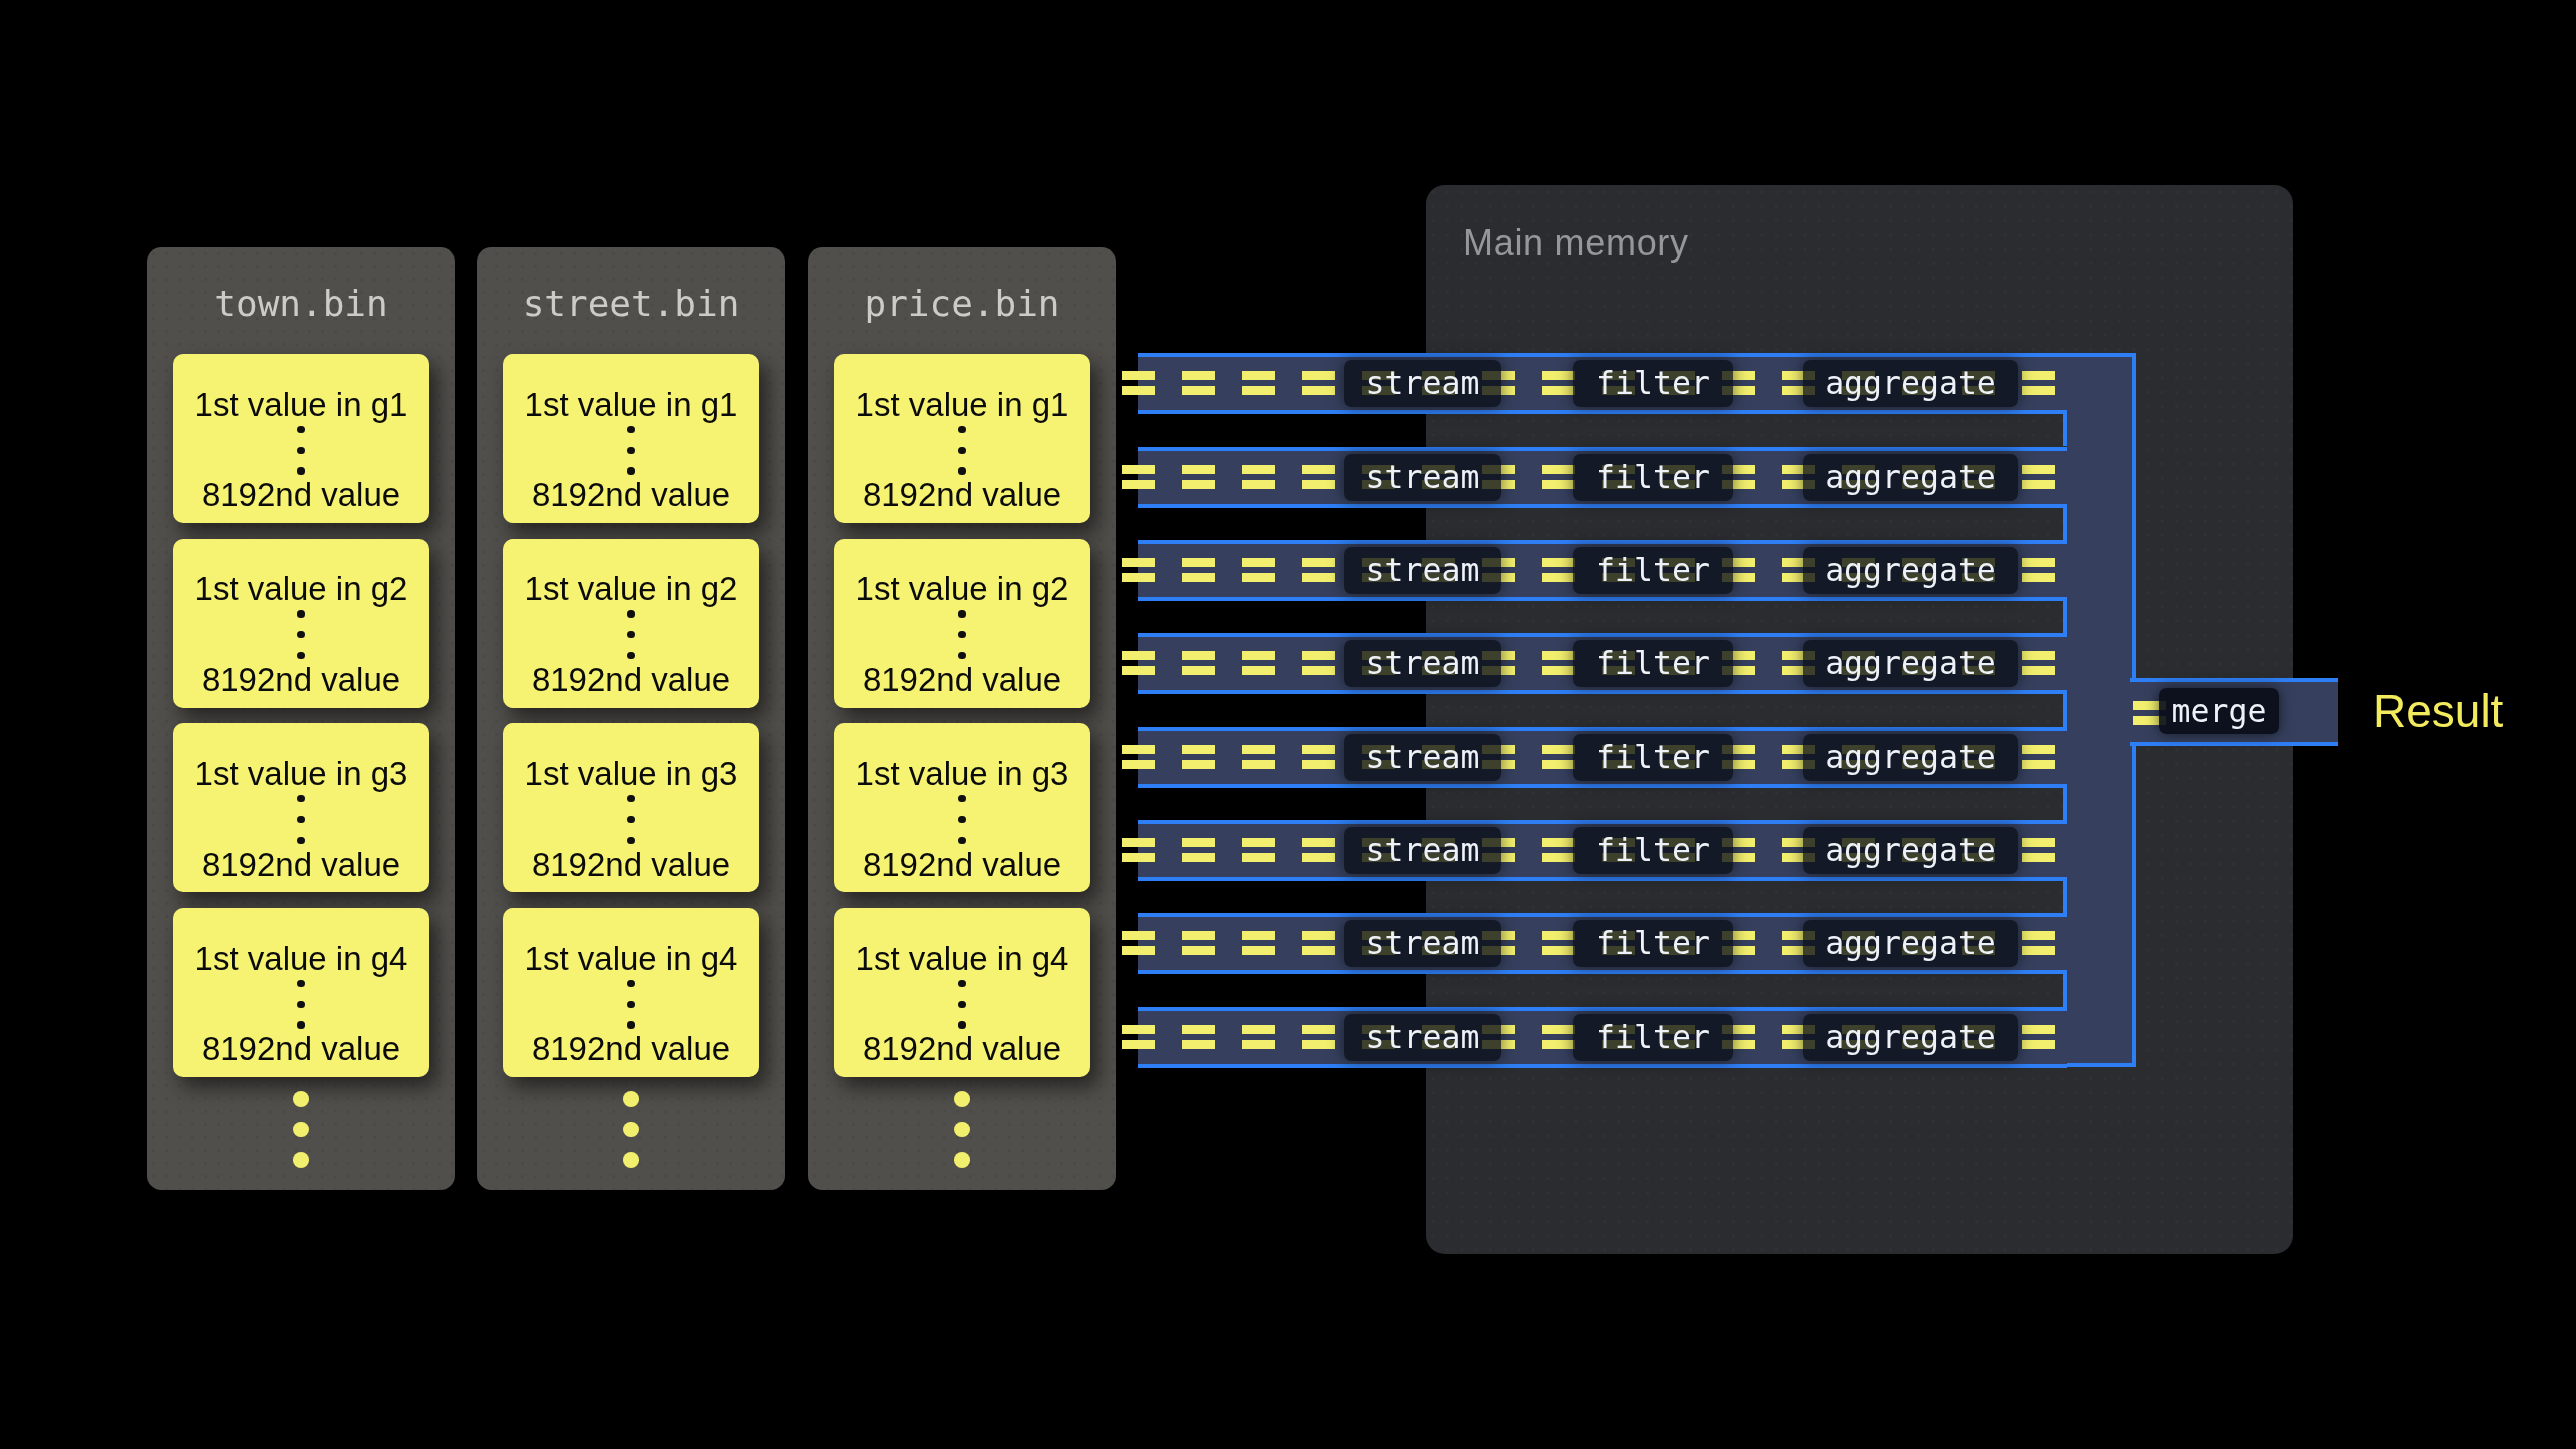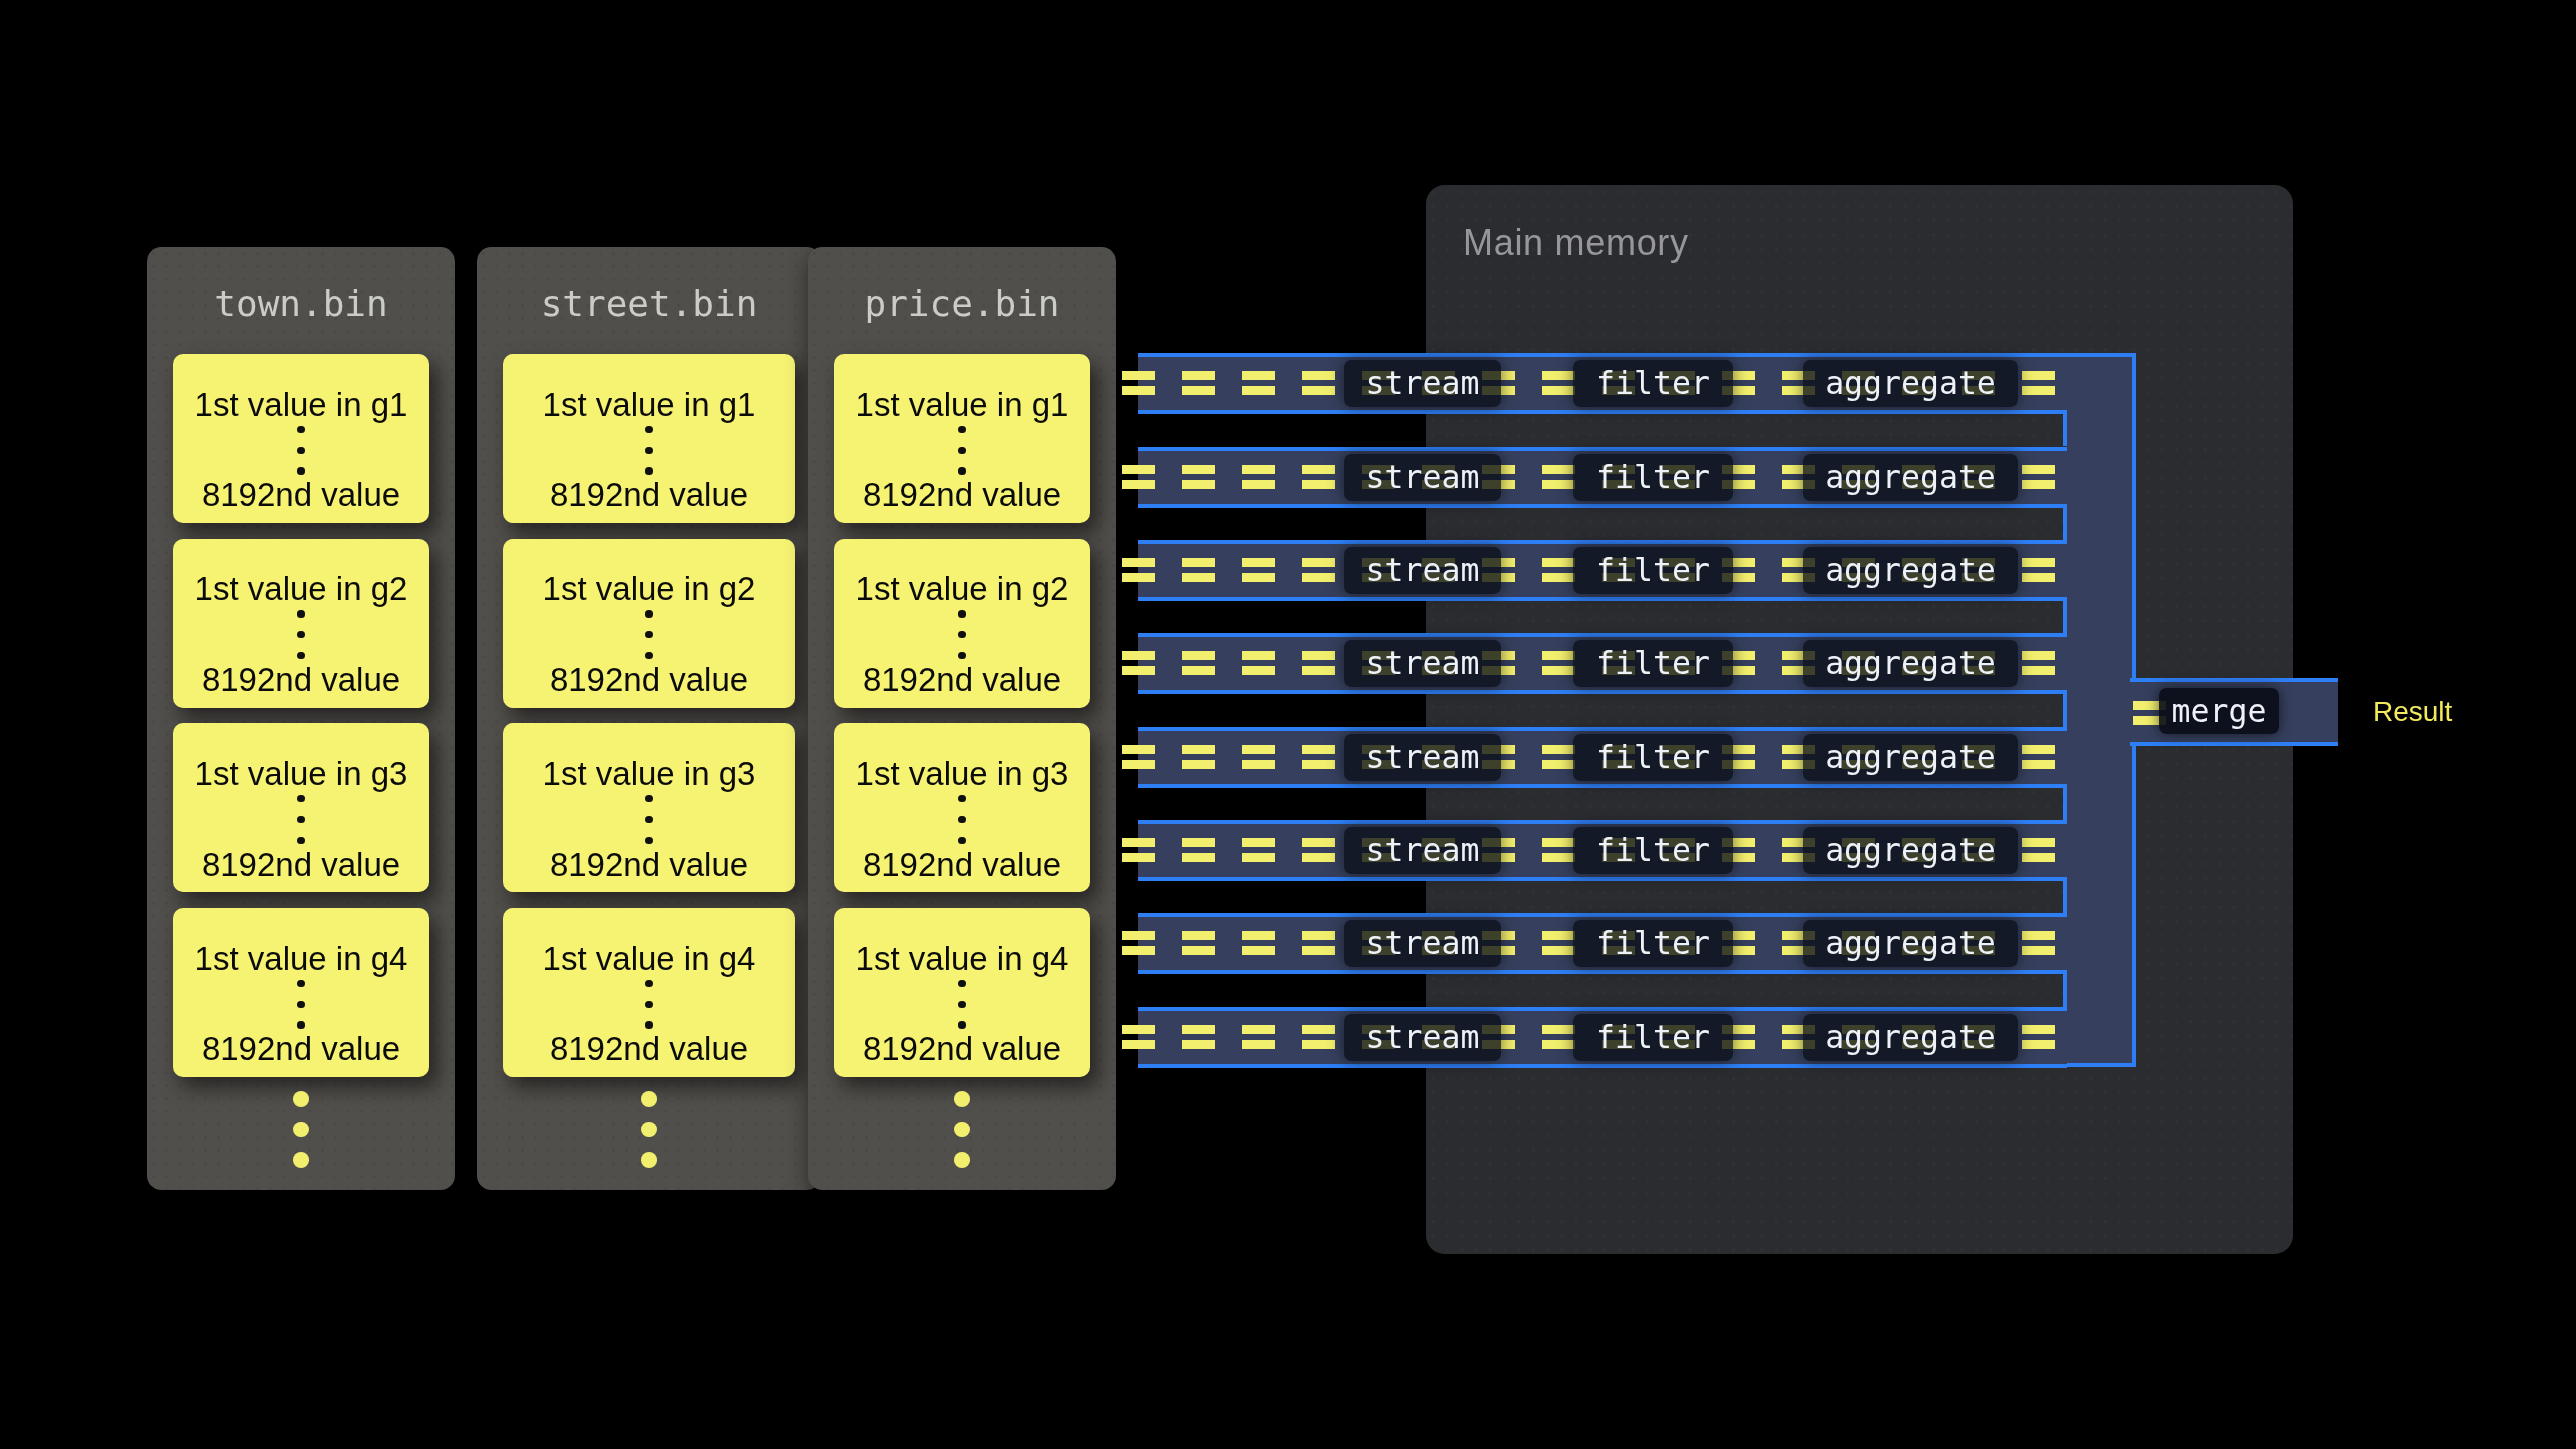--- a/index.html
+++ b/index.html
@@ -102,21 +102,21 @@
   .tab-bar.t1{top:19.3px;} .tab-bar.t2{top:34px;}
   .merge-chip{
     position:absolute;left:29px;top:5.7px;width:120px;height:46px;
     background:rgba(8,12,22,0.9);border-radius:7.2px;
     display:flex;align-items:center;justify-content:center;
     font-family:"DejaVu Sans Mono",monospace;font-size:31.5px;color:var(--chip-text);
     box-shadow:0 0 14.3px rgba(0,0,0,0.6);
   }
   .result{
     position:absolute;left:2373px;top:688px;
-    font-size:28px;line-height:47px;color:var(--result-yellow);
+    font-size:46px;line-height:47px;color:var(--result-yellow);
   }
 </style>
 </head>
 <body>
 
 <div class="memory">
   <div class="memory-title">Main memory</div>
 </div>
 
 <div id="file-panels">
@@ -159,21 +159,21 @@
           </div>
           <div>8192nd value</div>
         </div>
       </div>
       <div class="big-dots">
         <span class="big-dot"></span>
         <span class="big-dot"></span>
         <span class="big-dot"></span>
       </div>
     </div>
-    <div class="panel" style="left: 477px; padding-left: 36px;">
+    <div class="panel" style="left: 477px;">
       <div class="panel-header">street.bin</div>
       <div class="blocks">
         <div class="block">
           <div>1st value in g1</div>
           <div class="mini-dots">
             <span class="mini-dot"></span>
             <span class="mini-dot"></span>
             <span class="mini-dot"></span>
           </div>
           <div>8192nd value</div>

